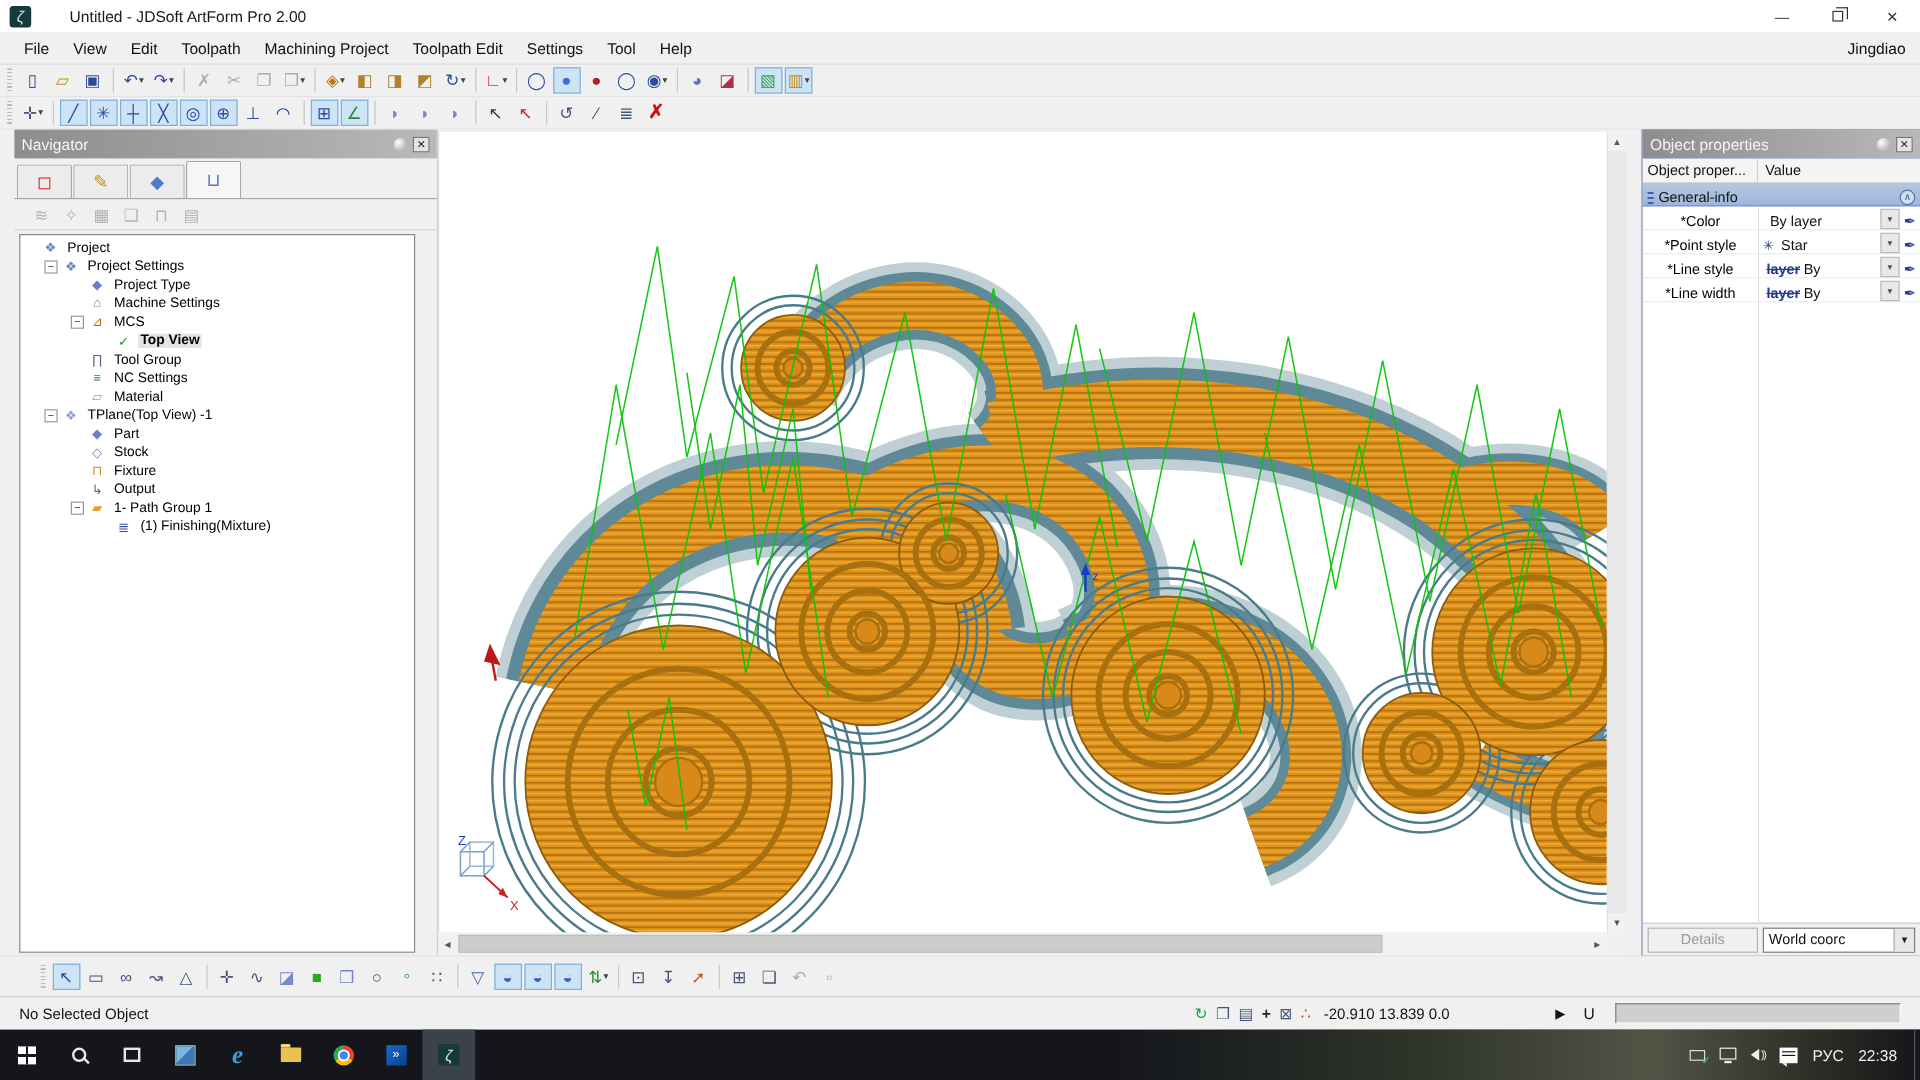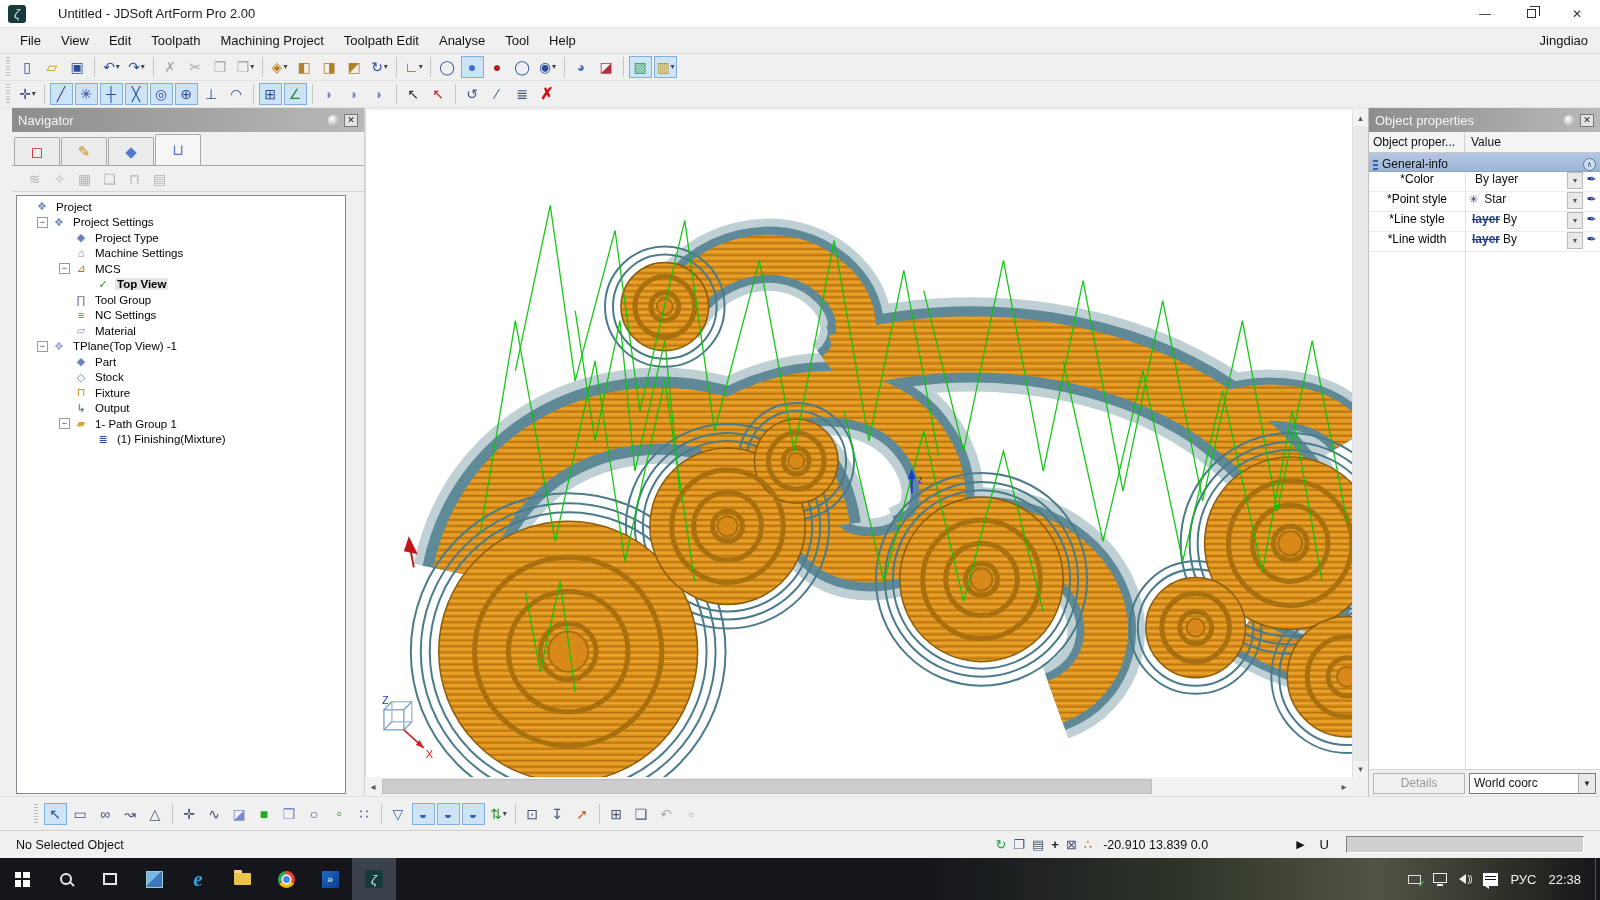--- a/index.html
+++ b/index.html
@@ -63,33 +63,33 @@
   .canvas { flex:1; background:#ffffff; position:relative; overflow:hidden; border-left:1px solid #dcdcdc; }
   .vscroll { width:16px; background:#f2f2f2; border-left:1px solid #e0e0e0; display:flex; flex-direction:column; align-items:center; }
   .vscroll .sarrow { height:16px; display:flex; align-items:center; justify-content:center; width:100%; color:#555; font-size:9px; }
   .vscroll .vthumb { flex:1; width:100%; background:#e8e8e8; }
   .hscrollrow { height:19px; display:flex; }
   .hscroll { flex:1; background:#f2f2f2; display:flex; align-items:center; }
   .hscroll .sarrow { width:16px; text-align:center; color:#555; font-size:10px; }
   .hthumb { width:770px; height:15px; background:#cdcdcd; border:1px solid #bdbdbd; margin-left:1px; }
   .scroll-corner { width:16px; background:#f0f0f0; }
   
-  .rpanel { width:232px; background:#1d4ed8; display:flex; flex-direction:column; border-left:1px solid #bfbfbf; }
+  .rpanel { width:232px; background:#1d4ed8; display:flex; flex-direction:column; border-left:1px solid #bfbfbf;margin-left:13px; }
   .prop-head { height:21px; display:flex; background:#f4f4f4; border-bottom:1px solid #c9c9c9; font-size:12px; }
   .prop-head .c1 { width:96px; padding:3px 4px; border-right:1px solid #d2d2d2; }
   .prop-head .c2 { flex:1; padding:3px 6px; }
   .prop-group { height:19px; background:linear-gradient(to bottom,#b4c7e2,#9db6d8); display:flex; align-items:flex-end;
     font-weight:normal; font-size:12px; padding:0 4px; border-bottom:1px solid #8aa5c8; }
   .grip-blue { width:5px; height:11px; margin-right:4px;
     background:repeating-linear-gradient(to bottom,#3a5fae 0 2px, transparent 2px 4px); }
   .prop-group .chev { margin-left:auto; width:13px; height:13px; border-radius:50%; border:1px solid #5577aa;
     color:#335588; font-size:8px; display:flex; align-items:center; justify-content:center; background:#cfdef0; }
   .prop-rows { flex:1; background:#fff; position:relative; }
   .prop-rows::after { content:""; position:absolute; left:96px; top:0; bottom:0; width:1px; background:#e0e0e0; }
-  .prow { height:20px; display:flex; align-items:flex-start; border-bottom:1px solid #ececec; font-size:12px; }
+  .prow { height:20px; display:flex; align-items:flex-end; border-bottom:1px solid #ececec; font-size:12px; }
   .prow .plabel { width:96px; text-align:center; color:#000; }
   .prow .pval { flex:1; display:flex; align-items:center; padding-left:4px; overflow:hidden; white-space:nowrap; position:relative; z-index:1; }
   .pv-pre { color:#223a8c; margin-right:3px; font-size:11px; }
   .pv-sample { color:#223a8c; text-decoration:line-through; font-weight:bold; margin-right:3px; }
   .pddbtn { width:16px; height:17px; background:#e9e9e9; border:1px solid #b9b9b9; color:#555; font-size:8px;
     display:flex; align-items:center; justify-content:center; flex:none; }
   .pdropper { width:17px; text-align:center; color:#223a8c; font-size:12px; flex:none; }
   .rpanel-bottom { height:27px; display:flex; align-items:center; padding:2px 4px; gap:4px; background:#f0f0f0; border-top:1px solid #d5d5d5; }
   .details-btn { width:92px; height:21px; background:#f0f0f0; border:1px solid #b5b5b5; color:#9a9a9a;
     display:flex; align-items:center; justify-content:center; font-size:12px; }
@@ -168,21 +168,21 @@
 
 <div class="menubar">
   <div style="display:flex;">
 
   <div class="menu-item">File</div>
       <div class="menu-item">View</div>
       <div class="menu-item">Edit</div>
       <div class="menu-item">Toolpath</div>
       <div class="menu-item">Machining Project</div>
       <div class="menu-item">Toolpath Edit</div>
-      <div class="menu-item">Analyse</div>
+      <div class="menu-item">Settings</div>
       <div class="menu-item">Tool</div>
       <div class="menu-item">Help</div>
     </div>
   <div class="brand">Jingdiao</div>
 </div>
 
 <div class="toolbar">
 
 <span class="tbtn grip">
       <span class="g"></span>

